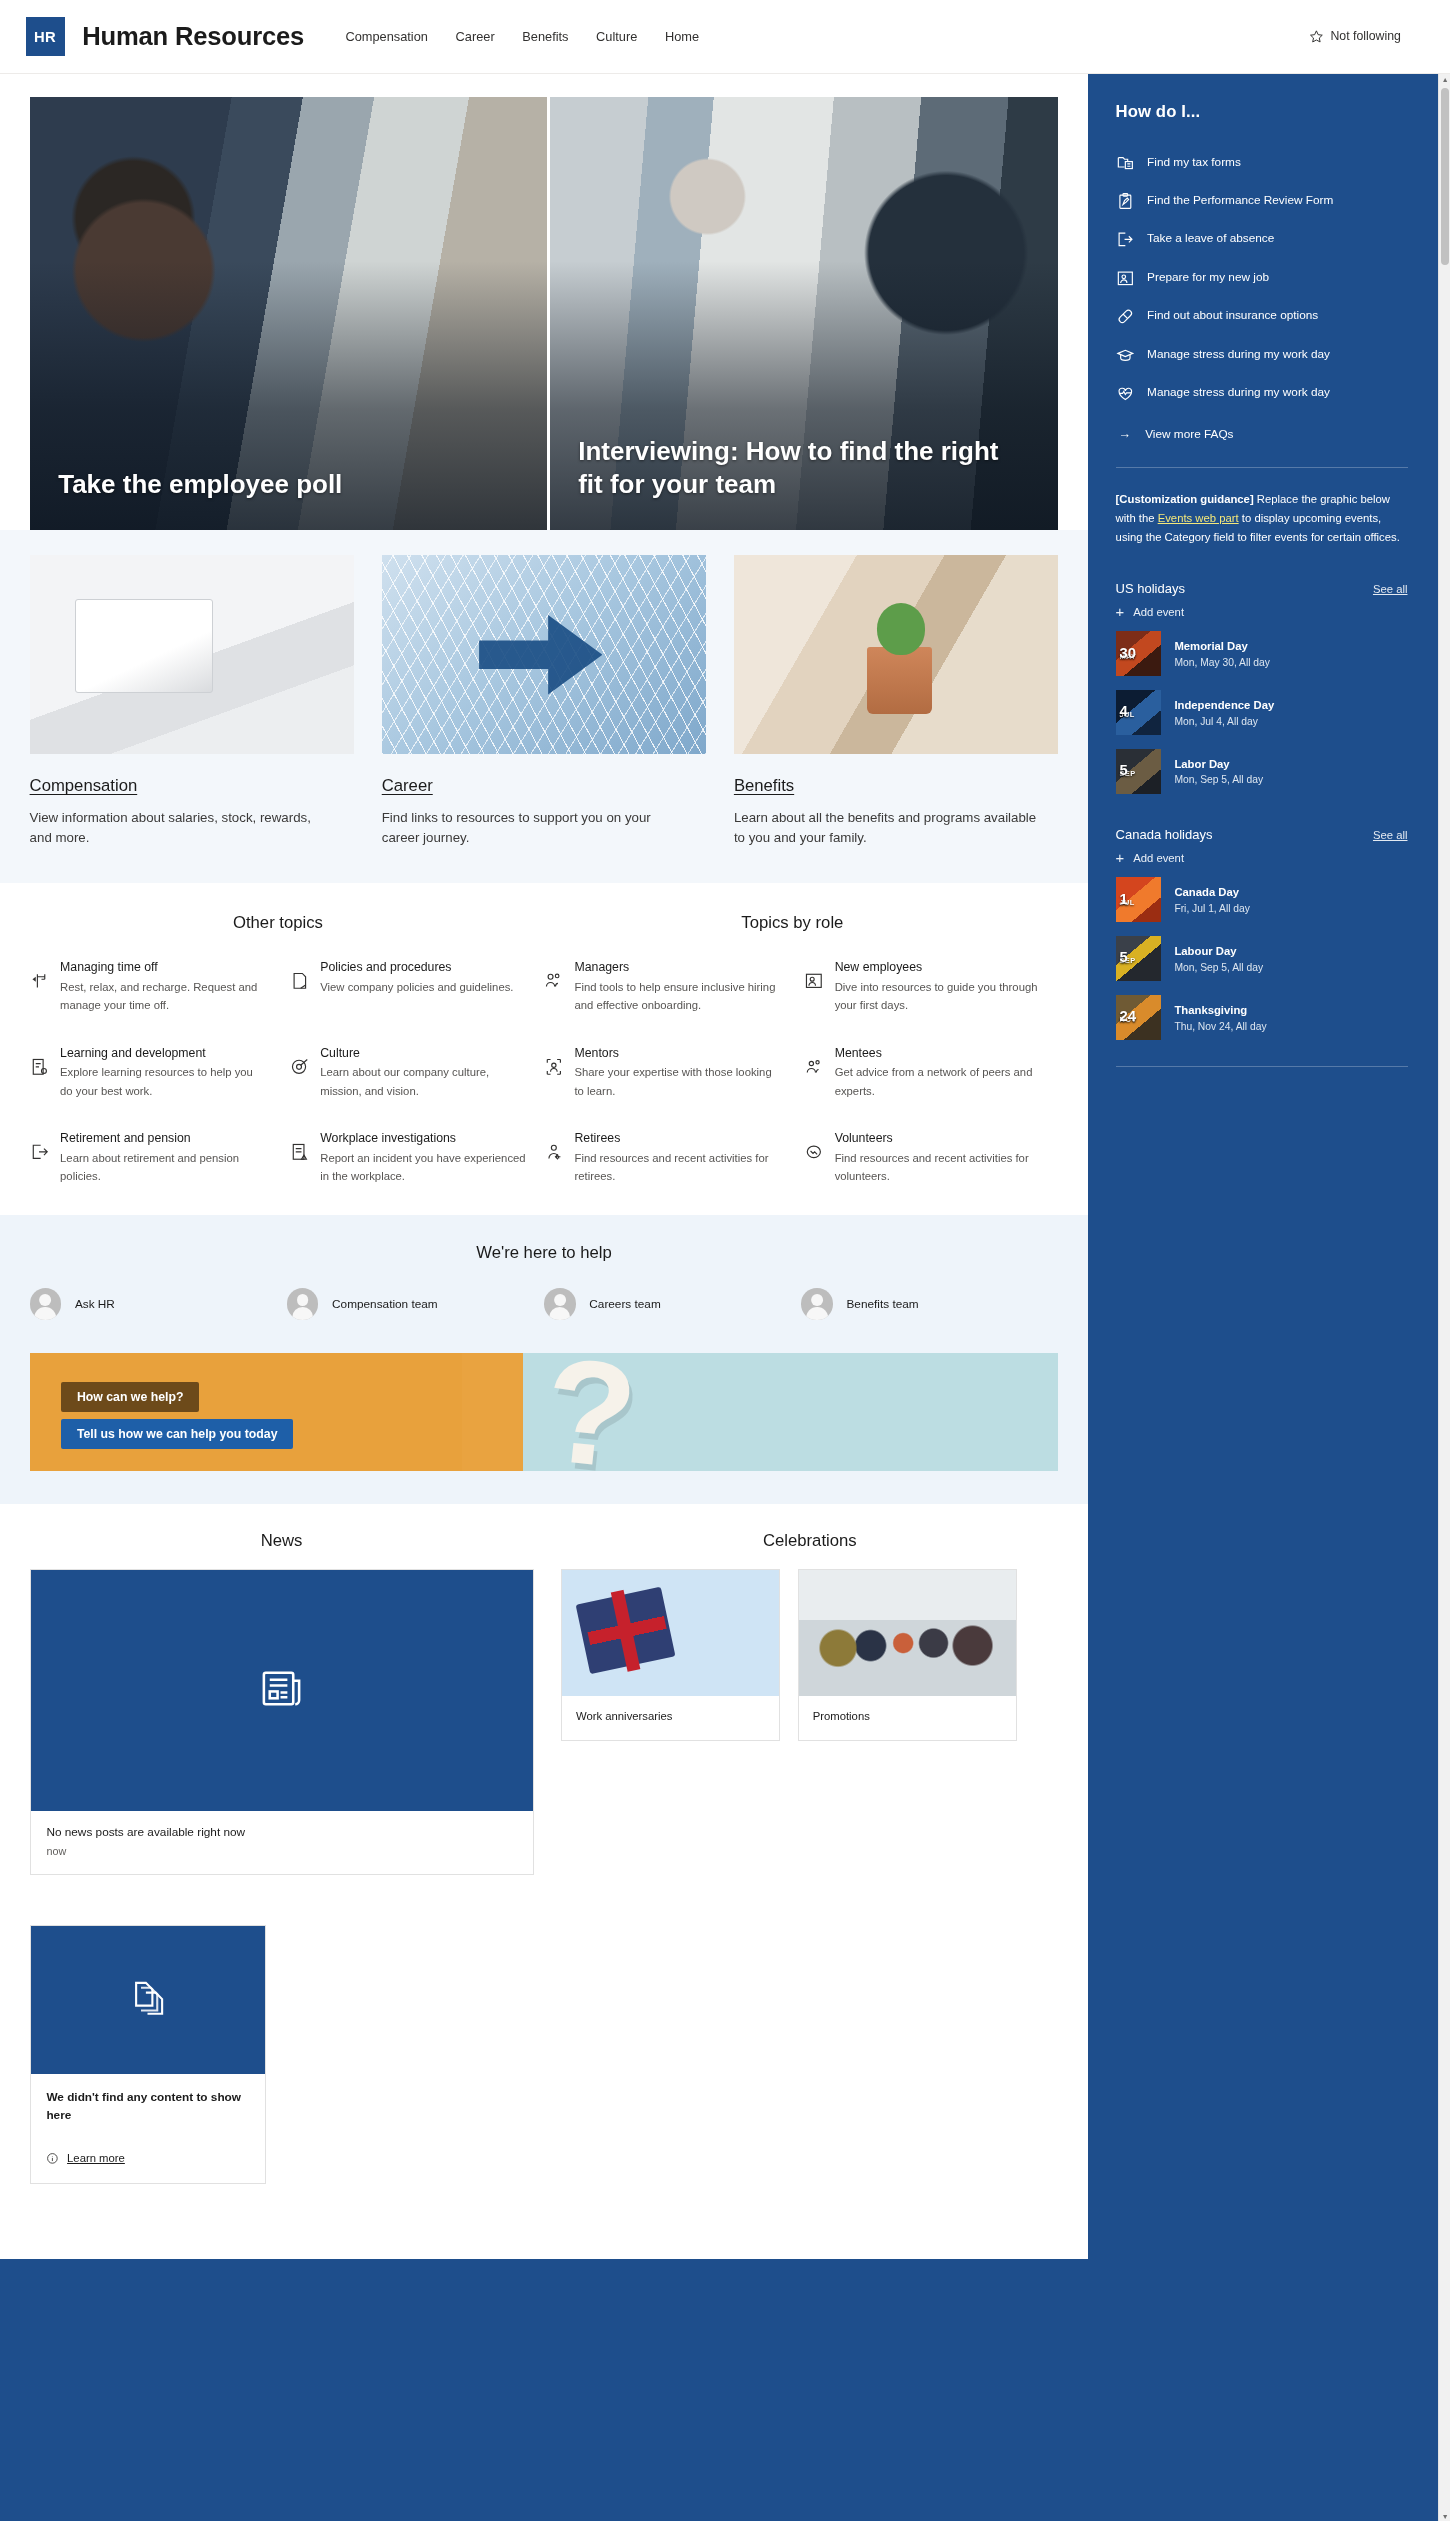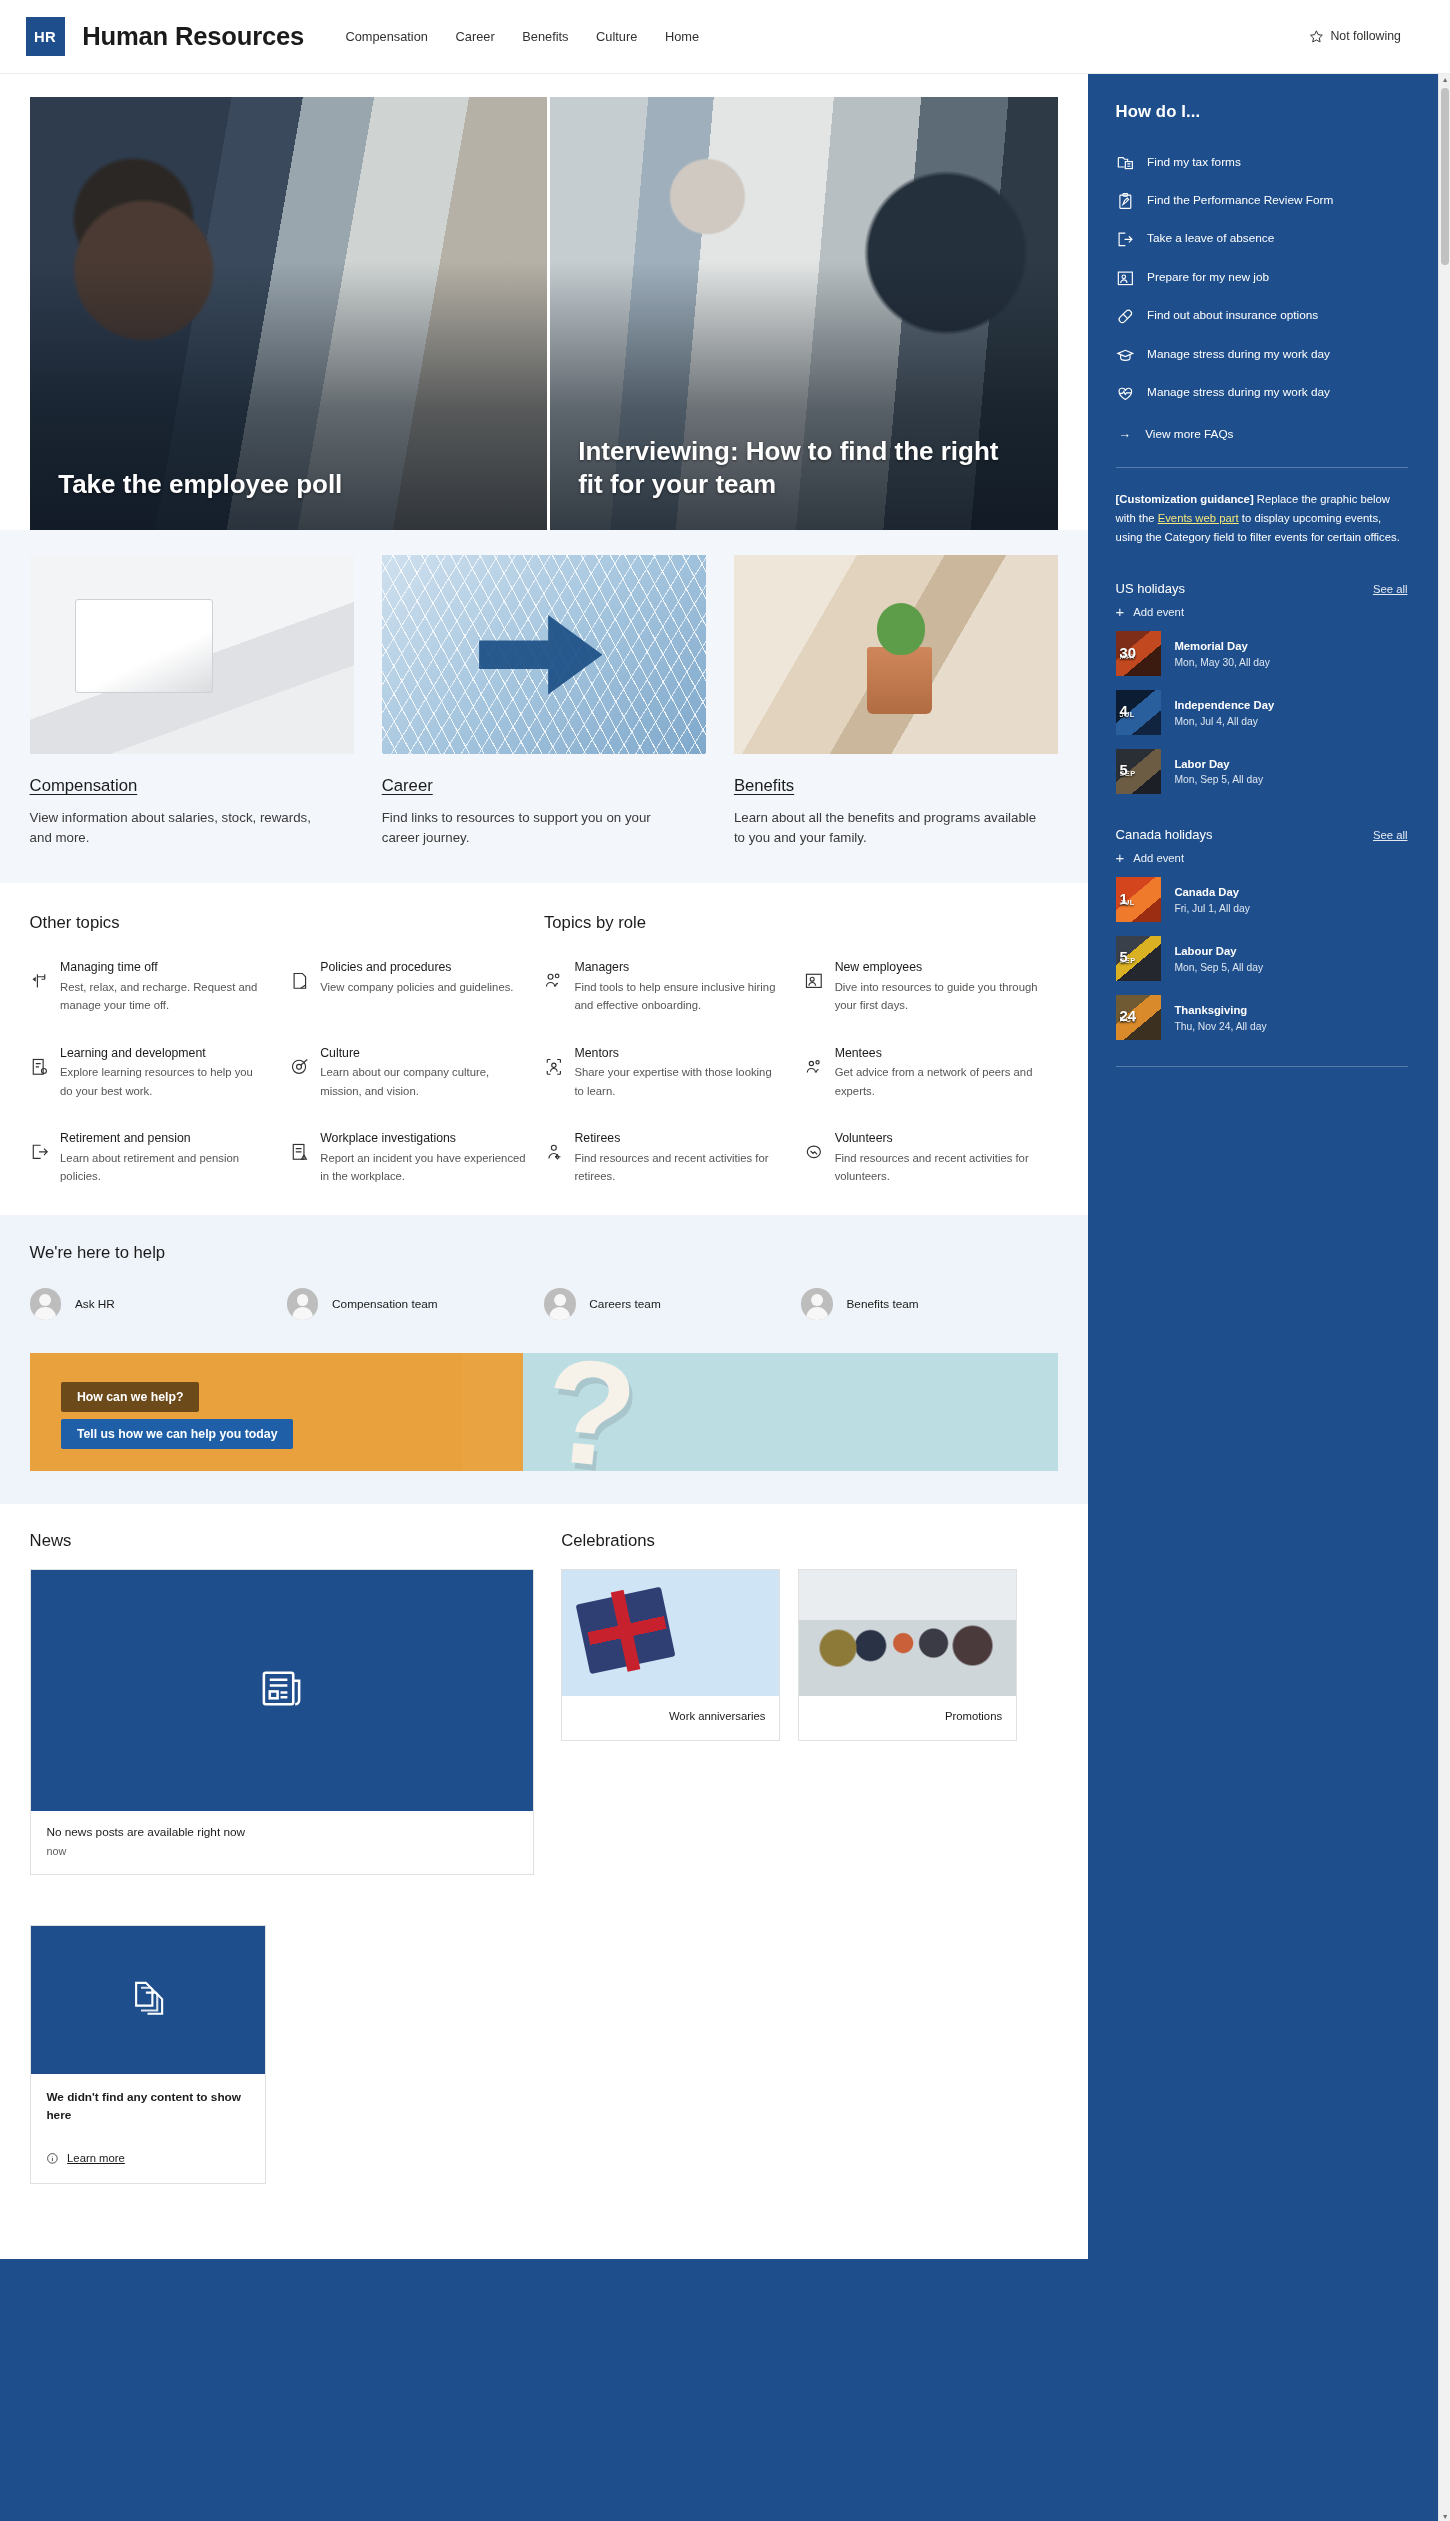--- a/index.html
+++ b/index.html
@@ -190,21 +190,21 @@
   }
   .card-desc {
     margin-top: 11.8px;
     font-size: 13.3px; color: #3b3a39; line-height: 1.55;
     max-width: 305px;
   }
 
   
   .topics-band { background:#fff; padding: 29.6px 29.6px 29.6px 29.6px; display:flex; gap: 0; }
   .topics-col { flex: 1 1 0; min-width: 0; padding-right: 17.7px; }
-  .sec-title { font-size: 16.7px; color:#1b1b1b; font-weight:400; margin-bottom: 25.6px; }
+  .sec-title { font-size: 16.7px; color:#1b1b1b; font-weight:400; margin-bottom: 25.6px; text-align: center; }
   .topic-grid { display: grid; grid-template-columns: 1fr 1fr; gap: 29.6px 23.6px; }
   .topic-item { display: flex; gap: 10.8px; align-items: flex-start; }
   .topic-ico { flex: 0 0 19.7px; width: 19.7px; height: 19.7px; margin-top: 12.8px; color:#323130; }
   .topic-ico svg { display:block; width:19.7px; height:19.7px; }
   .topic-txt { min-width: 0; }
   .topic-name { font-size: 12.3px; color:#1b1b1b; line-height:1.5; }
   .topic-desc { font-size: 11.3px; color:#575553; line-height: 1.62; margin-top:1px; }
 
   
   .help-band { background:#eef4fa; padding: 27.6px 29.6px 33px 29.6px; }
@@ -256,21 +256,21 @@
     height: 241px; background:#1e4e8c;
     display:flex; align-items:center; justify-content:center;
   }
   .news-body { padding: 13.8px 15.8px 17.7px 15.8px; }
   .news-title { font-size:11.8px; color:#1b1b1b; }
   .news-meta { font-size:10.8px; color:#605e5c; margin-top:5.9px; }
 
   .celeb-row { display:flex; gap: 17.7px; margin-top:17.7px; }
   .celeb-card { flex: 0 0 219px; border:1px solid #e1e1e1; background:#fff; }
   .celeb-img { height: 126px; width:100%; }
-  .celeb-label { font-size:11.3px; color:#1b1b1b; padding: 13.8px 13.8px 17.7px 13.8px; text-align: right; }
+  .celeb-label { font-size:11.3px; color:#1b1b1b; padding: 13.8px 13.8px 17.7px 13.8px; }
 
   
   .docs-band { background:#fff; padding: 31.5px 29.6px 39px 29.6px; }
   .doc-card { width: 236px; border:1px solid #e1e1e1; margin-top: 17.7px; background:#fff; }
   .doc-thumb { height:148px; background:#1e4e8c; display:flex; align-items:center; justify-content:center; }
   .doc-body { padding: 15.8px 15.8px 17.7px 15.8px; }
   .doc-title { font-size:11.8px; font-weight:700; color:#1b1b1b; line-height:1.5; }
   .doc-link { display:flex; gap:7.9px; margin-top: 27.6px; font-size:11.3px; color:#1b1b1b; }
   .doc-link svg { width:12.8px; height:12.8px; display:block; }
 

